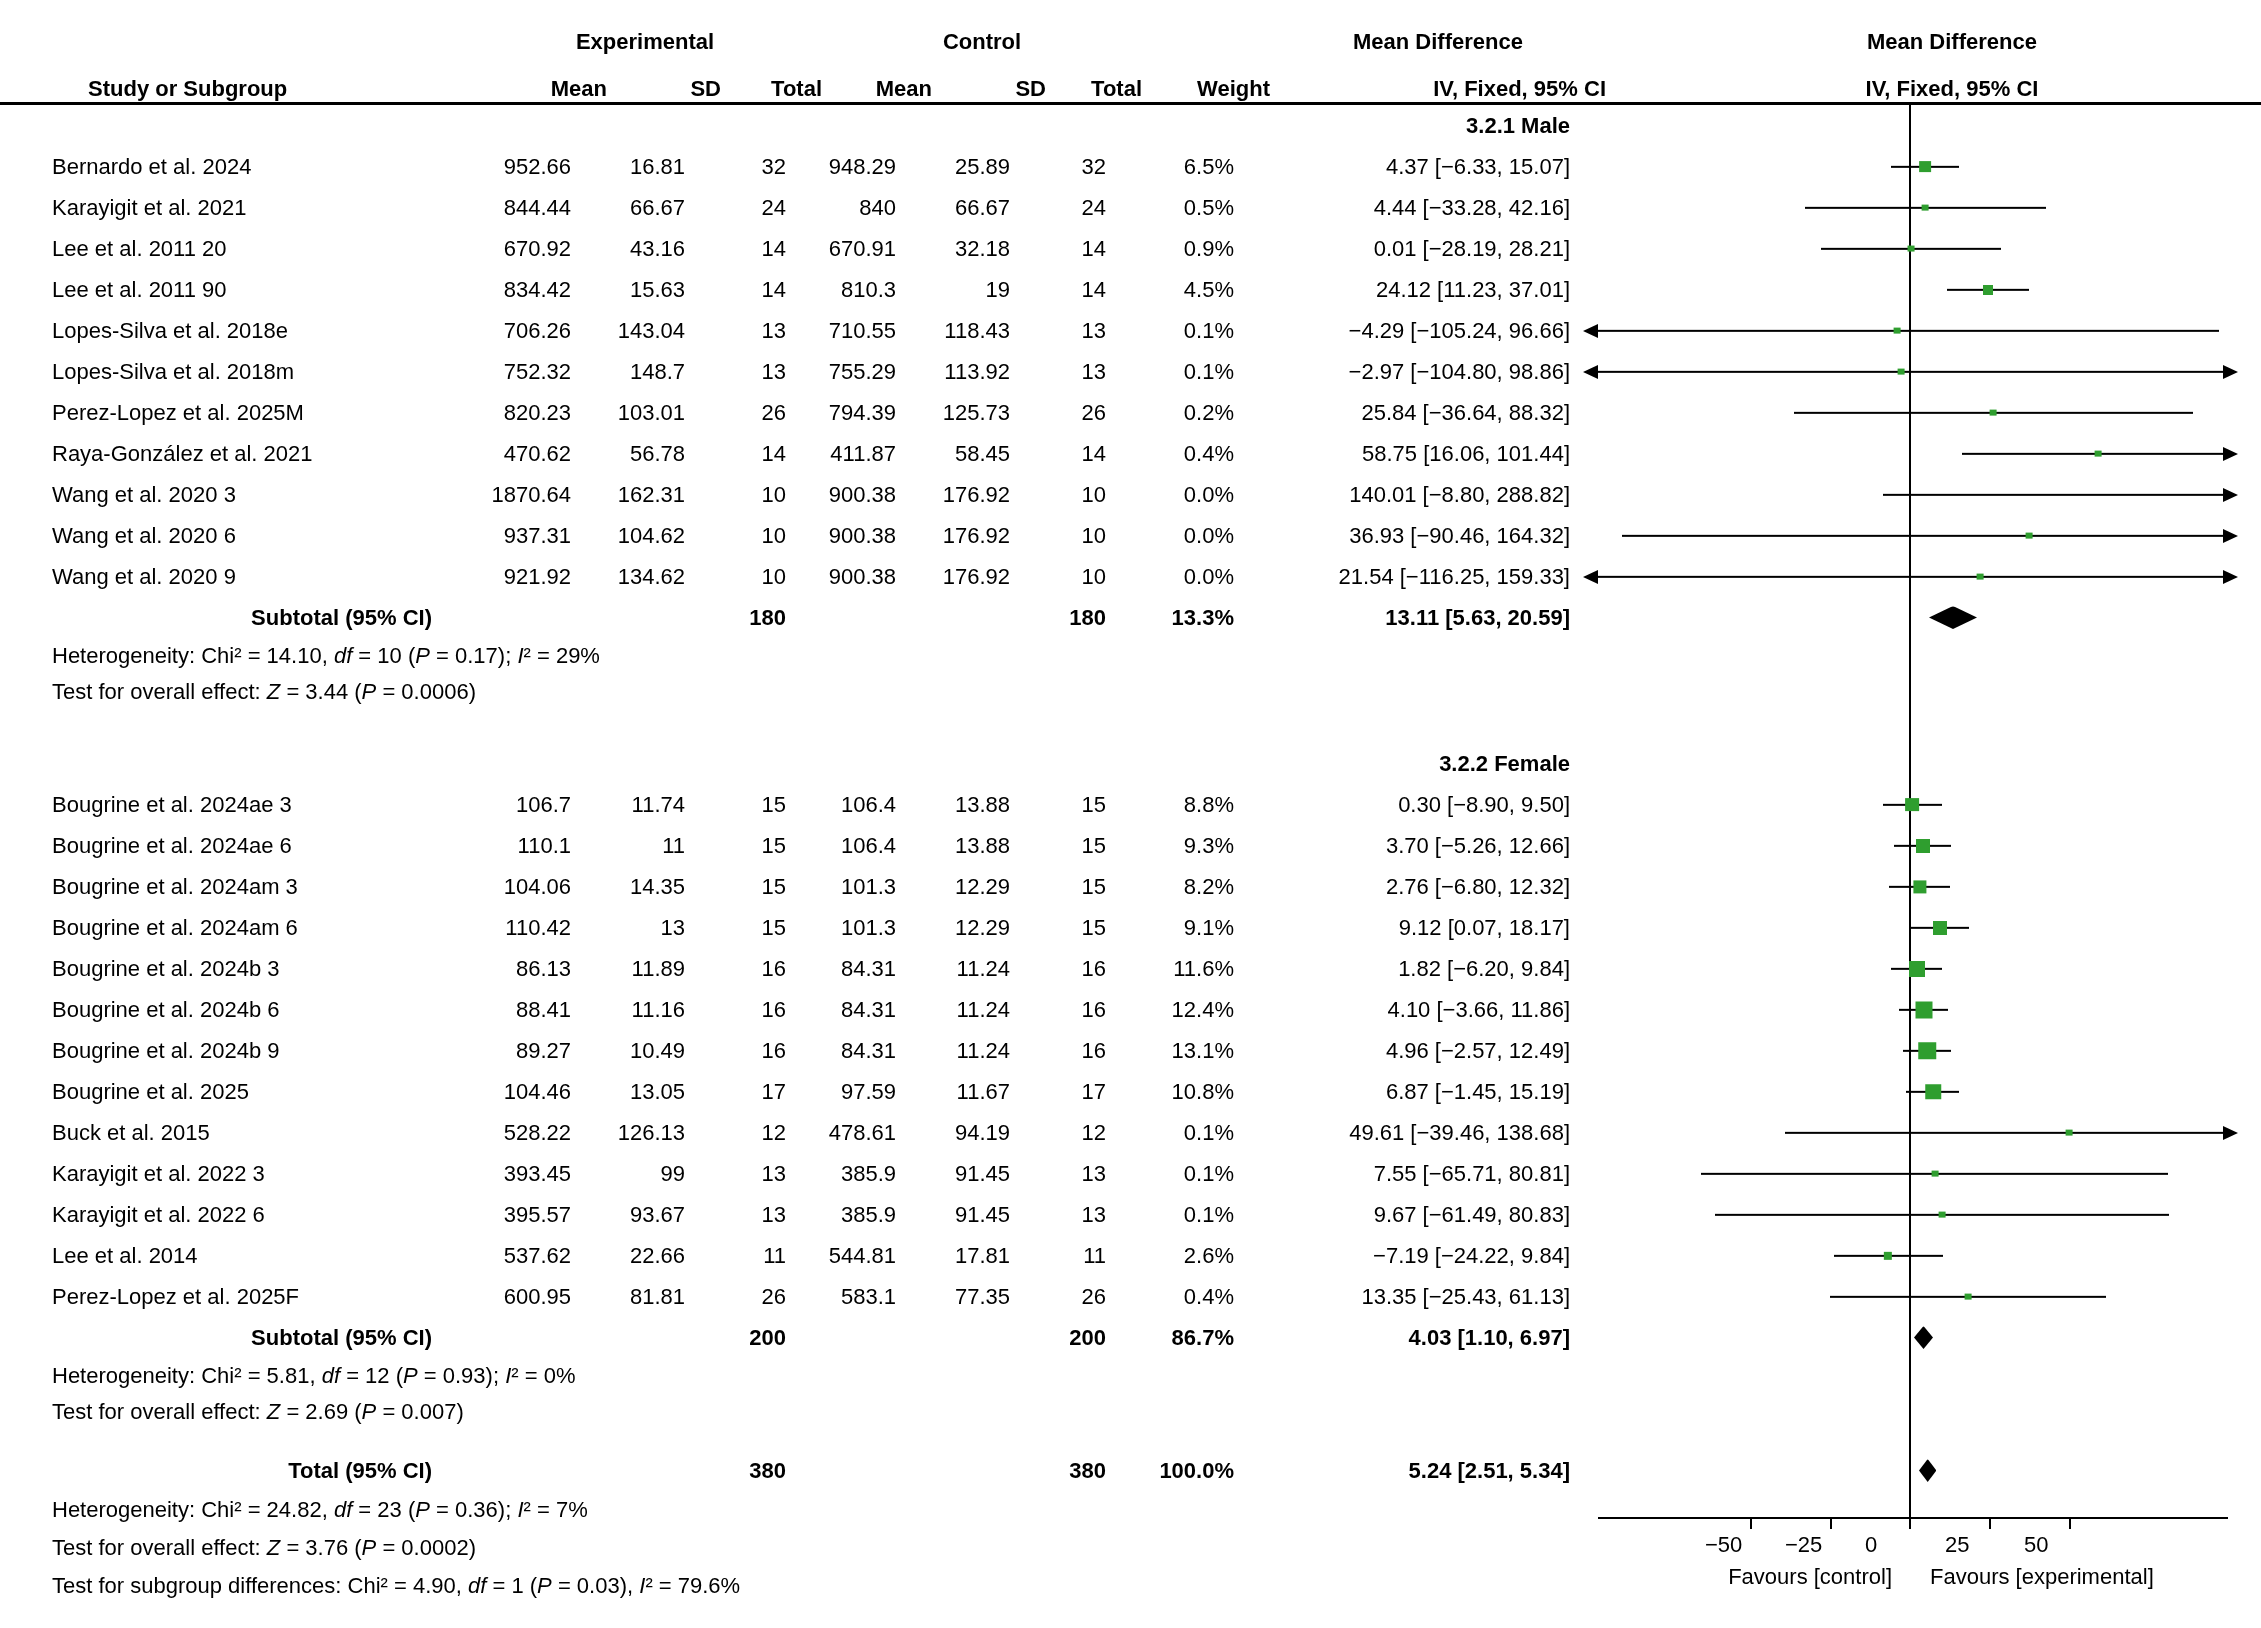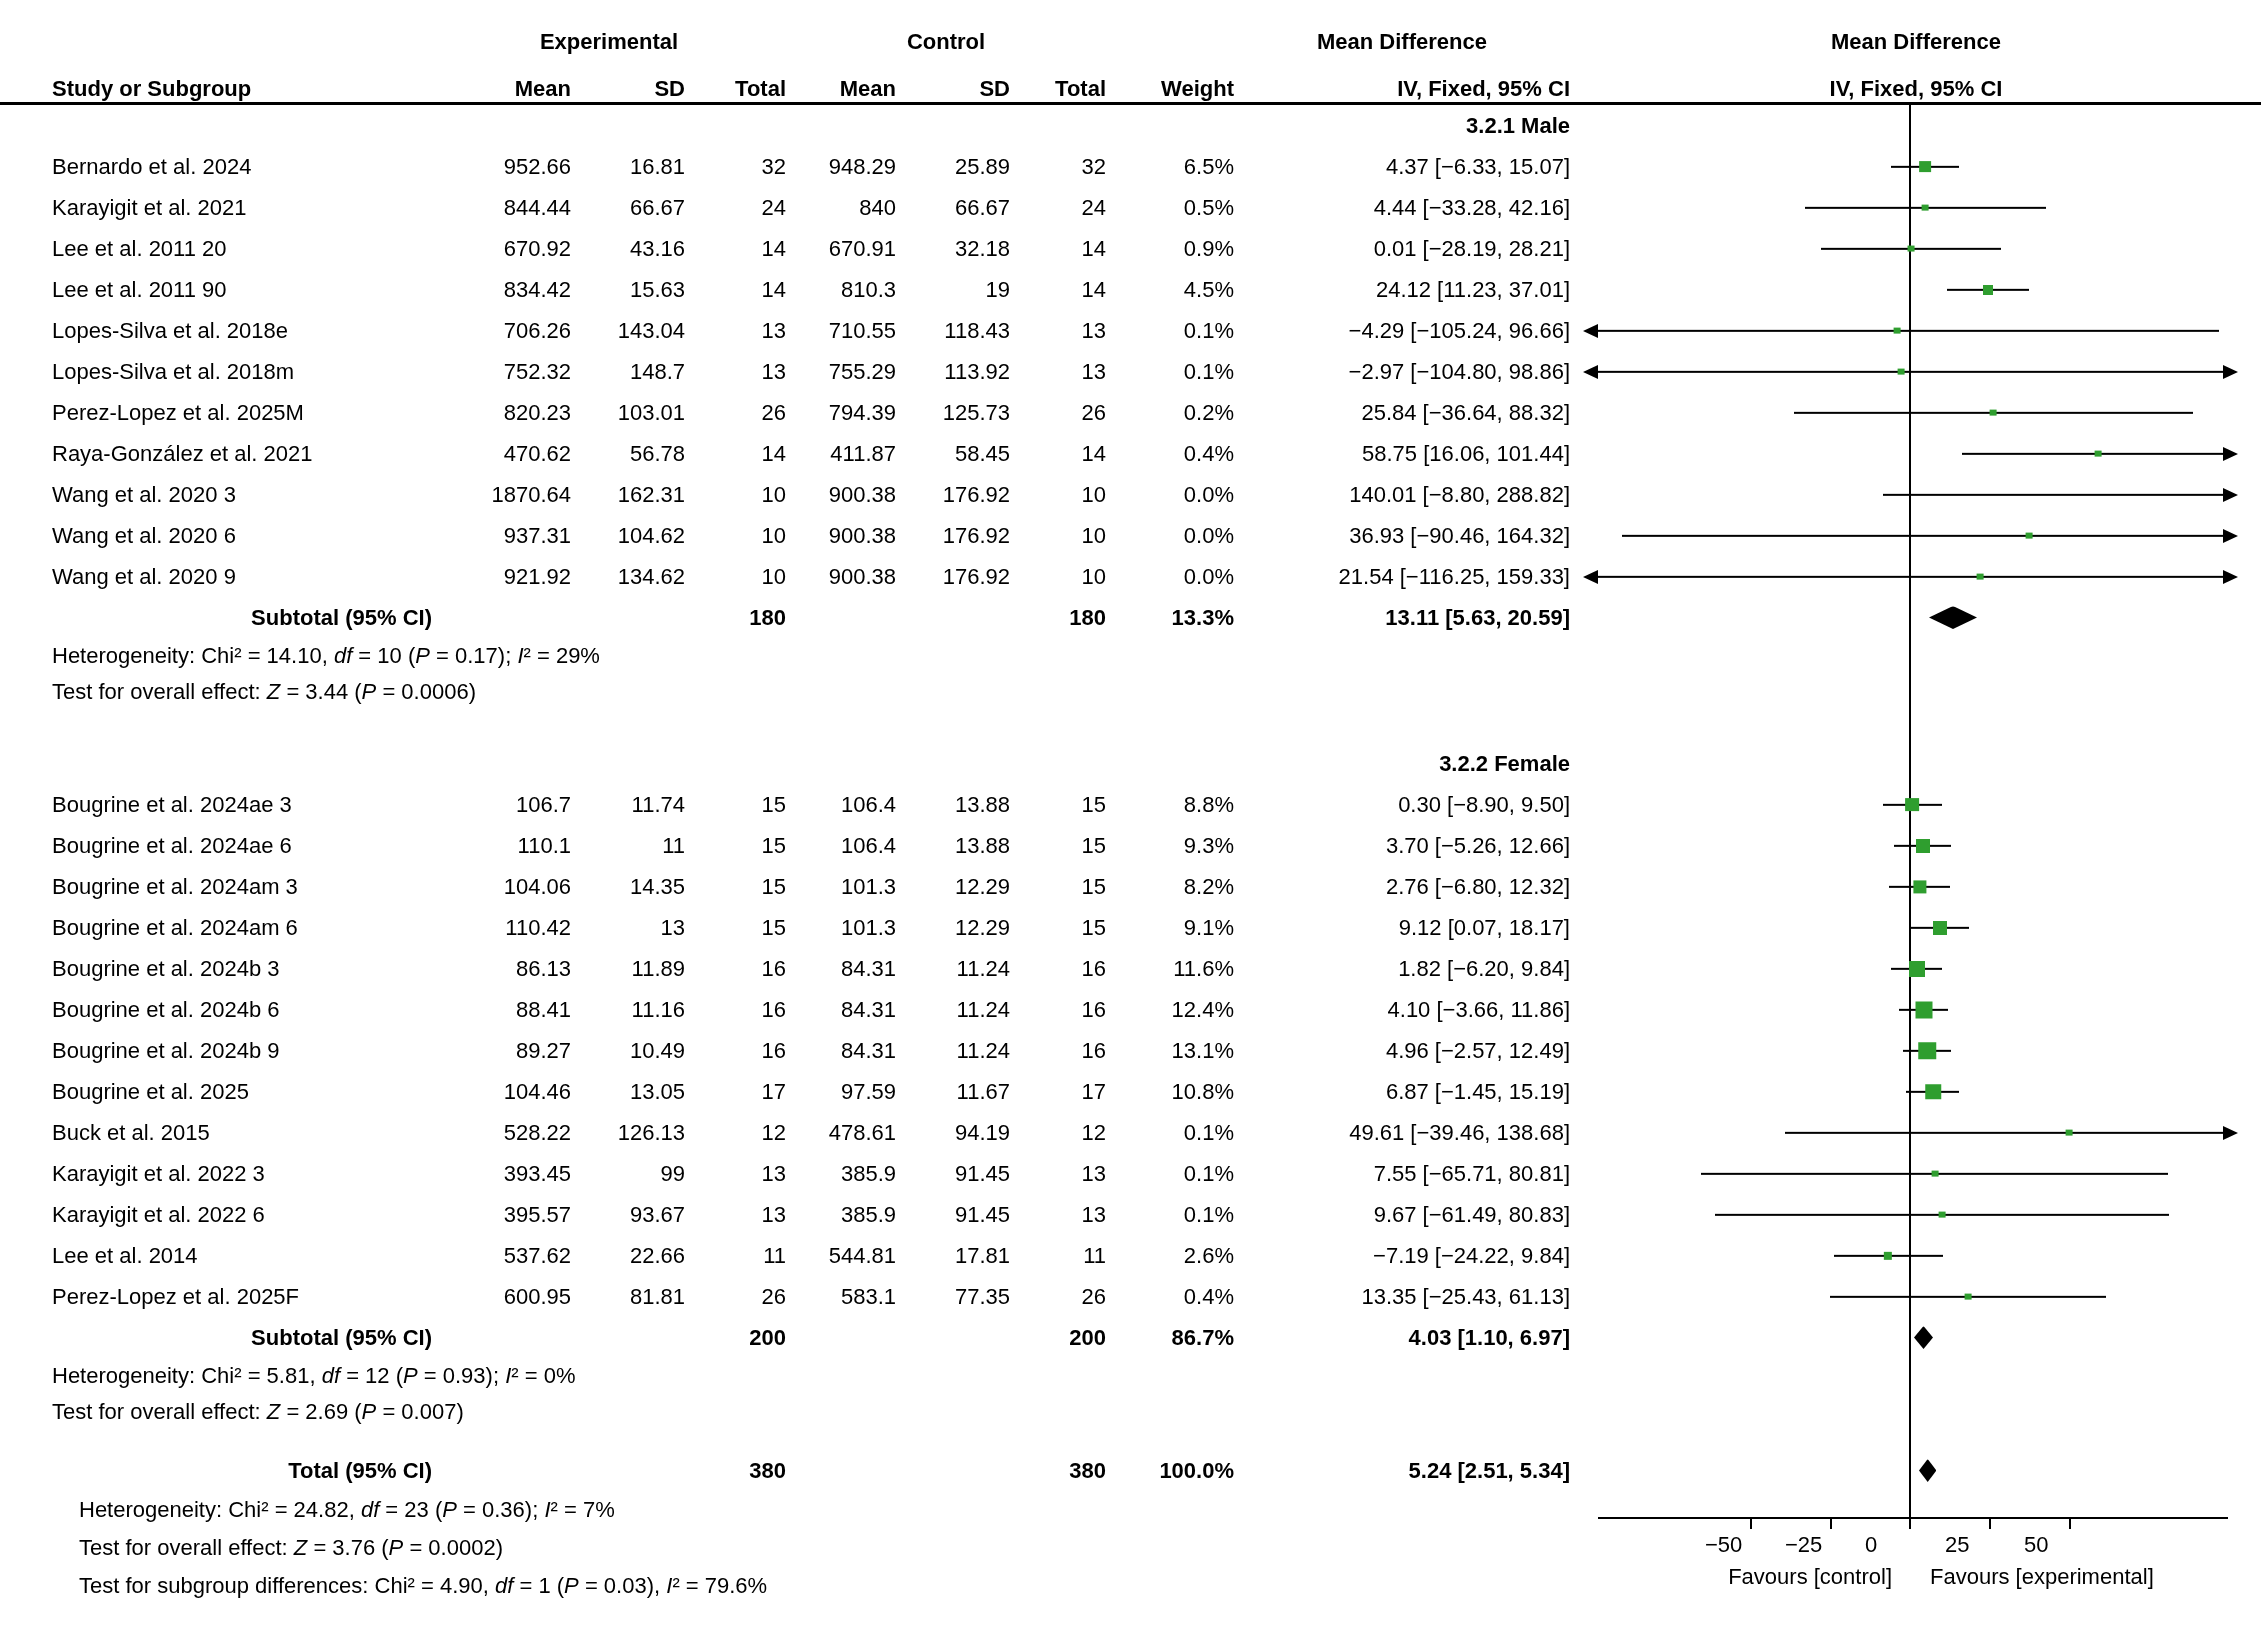--- a/index.html
+++ b/index.html
@@ -2,32 +2,32 @@
 <html style="font-size:12px"><head>
 <meta charset="utf-8">
 <style>
   html,body{margin:0;padding:0;background:#fff;}
   .figure{
     position:relative; width:2261px; height:1629px; background:#fff; overflow:hidden;
     color:#000; font-family:"Liberation Sans","DejaVu Sans",sans-serif; font-size:22px;
     --cols:432px 139px 114px 101px 110px 114px 96px 128px 336px 692px;
   }
   .hdr{padding-top:12px; border-bottom:3px solid #000; font-weight:700;}
-  .hr1,.hr2{display:grid; grid-template-columns:var(--cols); align-items:end;}
+  .hr1,.hr2{display:grid; grid-template-columns:var(--cols); align-items:end;margin-left:36px;}
   .hr1{height:43px;}
   .hr2{height:47px;}
   .ul{border-bottom:2.3px solid #000; padding-bottom:2.3px;}
   .span-exp{grid-column:2/5;text-align:center;}
   .span-ctl{grid-column:5/8;text-align:center;}
   .h-md1{grid-column:9;text-align:center;}
   .h-md2{grid-column:10;text-align:center;}
   .h-c1{grid-column:1;}
   .row{display:grid; grid-template-columns:var(--cols); align-items:center; height:41px;}
   .statrow{display:grid; grid-template-columns:var(--cols); align-items:center; height:36px;}
-  .footrow{height:38px;padding-left:27px;}
+  .footrow{height:38px;}
   .c{white-space:nowrap;}
   .c1{padding-left:52px;}
   .num{text-align:right;}
   .b{font-weight:700;text-align:right;}
   .stat{grid-column:1/10; padding-left:52px;}
   .plotc{position:relative; height:100%; grid-column:10;}
   .ciline{position:absolute; top:50%; transform:translateY(-50%); height:2.3px; background:#000;}
   .sq{position:absolute; top:50%; transform:translate(-50%,-50%);}
   .arr{position:absolute; top:50%; transform:translateY(-50%); width:0; height:0;
        border-top:7.6px solid transparent; border-bottom:7.6px solid transparent;}

